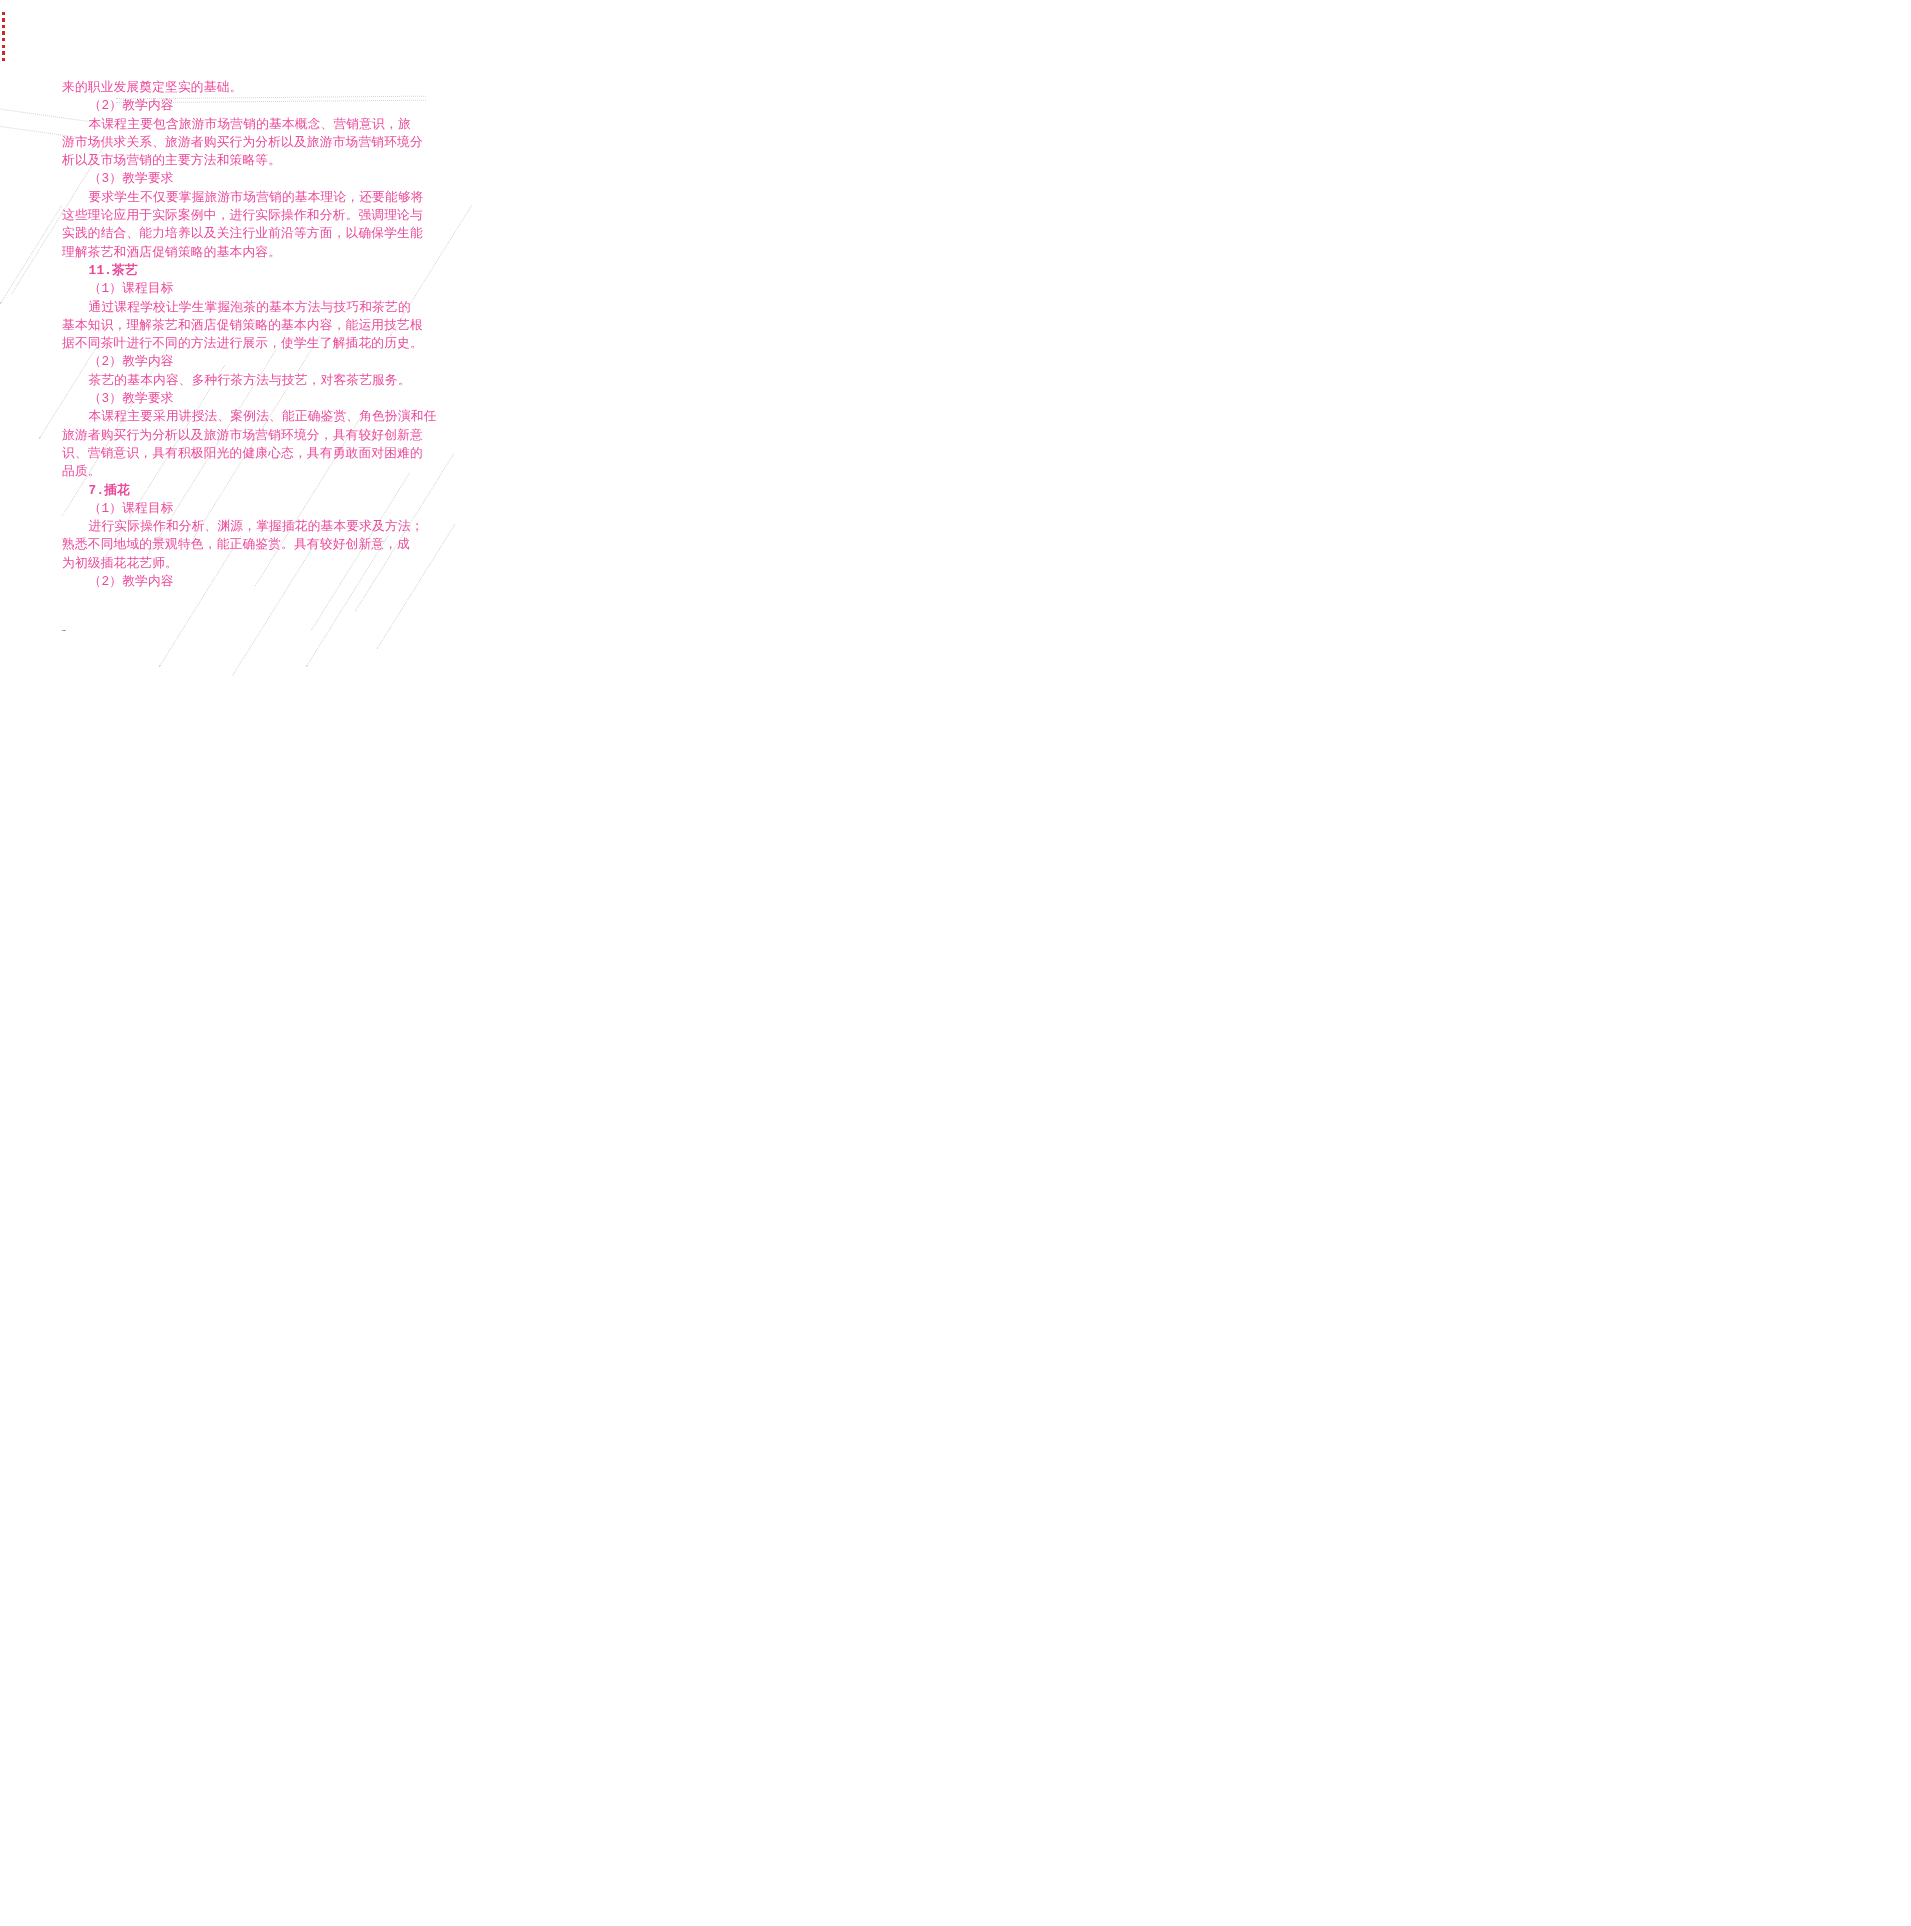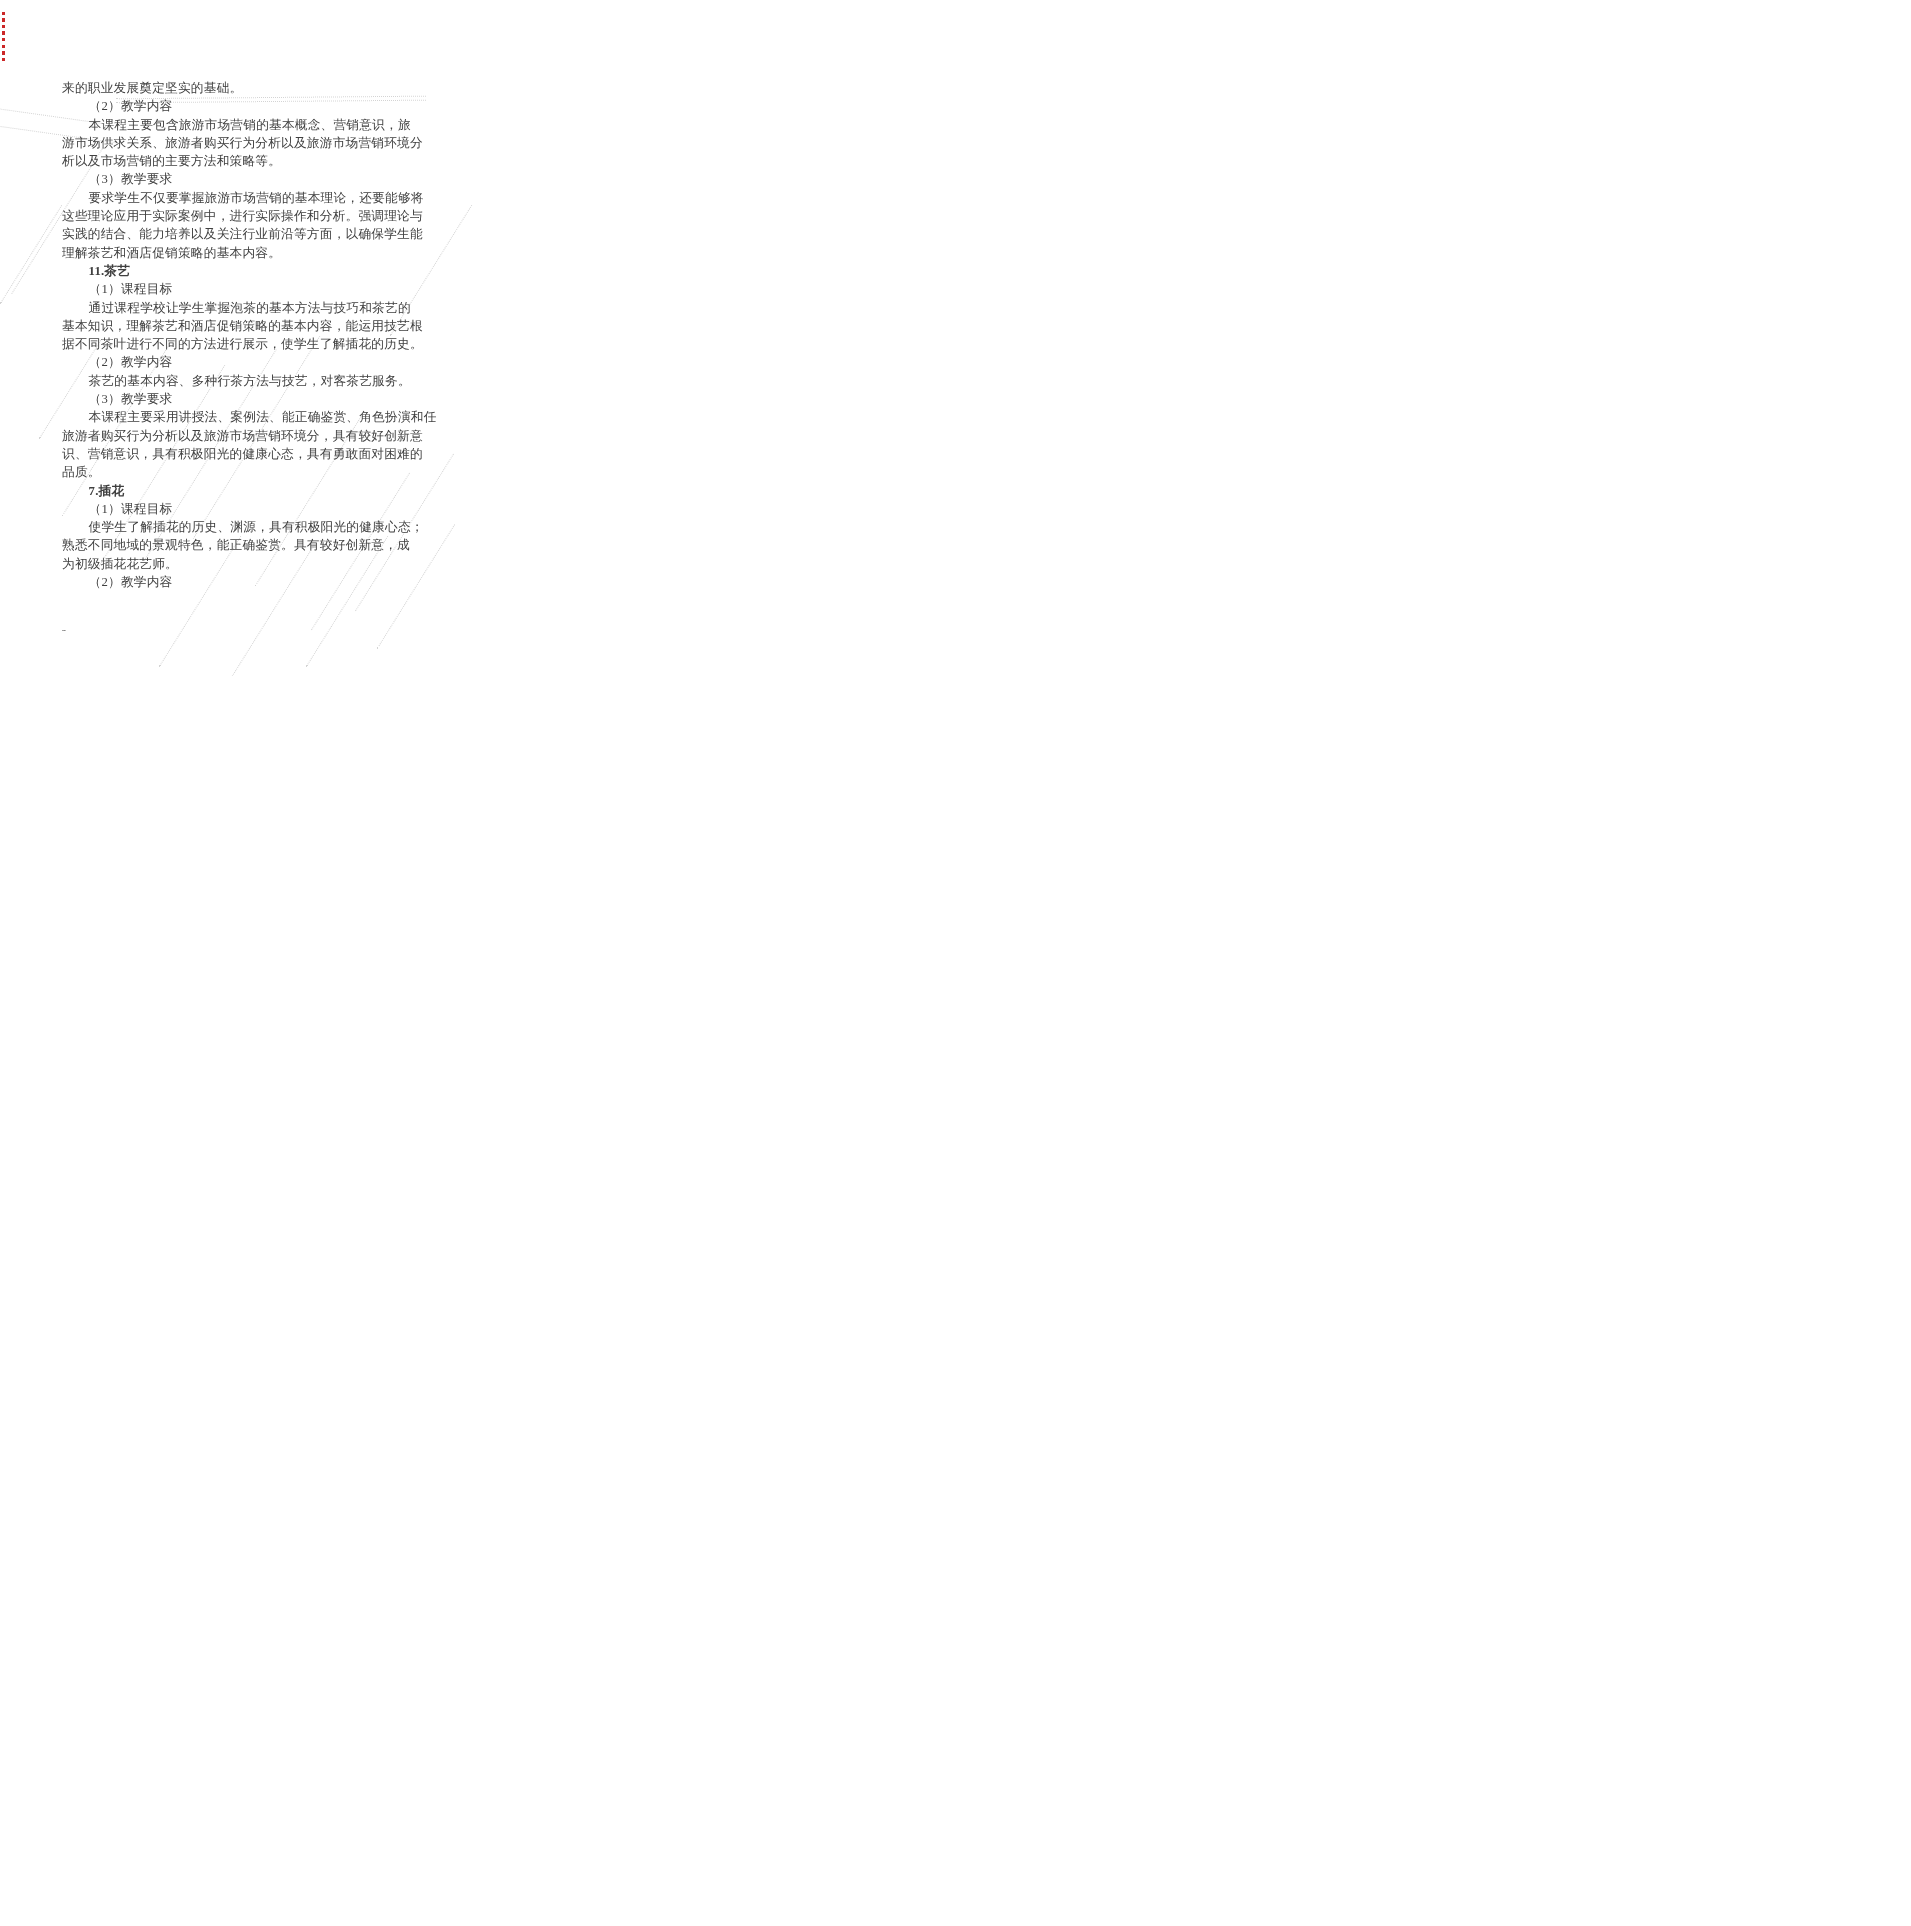--- a/index.html
+++ b/index.html
@@ -5,21 +5,21 @@
   html,body{margin:0;padding:0;background:#ffffff;}
   body{
     width:478px;height:676px;position:relative;overflow:hidden;
     font-family:"Liberation Serif","DejaVu Serif",serif;
   }
   .page{position:absolute;inset:0;background:#ffffff;}
   
   .textblock{position:absolute;left:62px;top:79px;width:370px;}
   .line{
     height:18.3px;line-height:18.3px;font-size:12.7px;letter-spacing:0.2px;
-    color:#404040;white-space:nowrap;
+    color:#ec4899;white-space:nowrap;font-family:Liberation Mono, monospace;
   }
   .line.indent{padding-left:26.6px;}
   .line.bold{font-weight:bold;}
   
   .red-marks{position:absolute;left:1.9px;top:11.6px;width:3.9px;}
   .red-marks i{display:block;width:2.7px;height:3.5px;margin-bottom:3.1px;background:#cb2727;}
   
   .dots{
     position:absolute;pointer-events:none;
     background-image:radial-gradient(circle,#9d9d9d 0.3px,rgba(0,0,0,0) 0.3px);
@@ -96,21 +96,21 @@
       <div class="line">据不同茶叶进行不同的方法进行展示，使学生了解插花的历史。</div>
       <div class="line indent">（2）教学内容</div>
       <div class="line indent">茶艺的基本内容、多种行茶方法与技艺，对客茶艺服务。</div>
       <div class="line indent">（3）教学要求</div>
       <div class="line indent">本课程主要采用讲授法、案例法、能正确鉴赏、角色扮演和任</div>
       <div class="line">旅游者购买行为分析以及旅游市场营销环境分，具有较好创新意</div>
       <div class="line">识、营销意识，具有积极阳光的健康心态，具有勇敢面对困难的</div>
       <div class="line">品质。</div>
       <div class="line indent bold">7.插花</div>
       <div class="line indent">（1）课程目标</div>
-      <div class="line indent">使学生了解插花的历史、渊源，具有积极阳光的健康心态；</div>
+      <div class="line indent">进行实际操作和分析、渊源，掌握插花的基本要求及方法；</div>
       <div class="line">熟悉不同地域的景观特色，能正确鉴赏。具有较好创新意，成</div>
       <div class="line">为初级插花花艺师。</div>
       <div class="line indent">（2）教学内容</div>
     </div>
 
   <div class="footer-mark">‥</div>
 
 </div>
 
 

